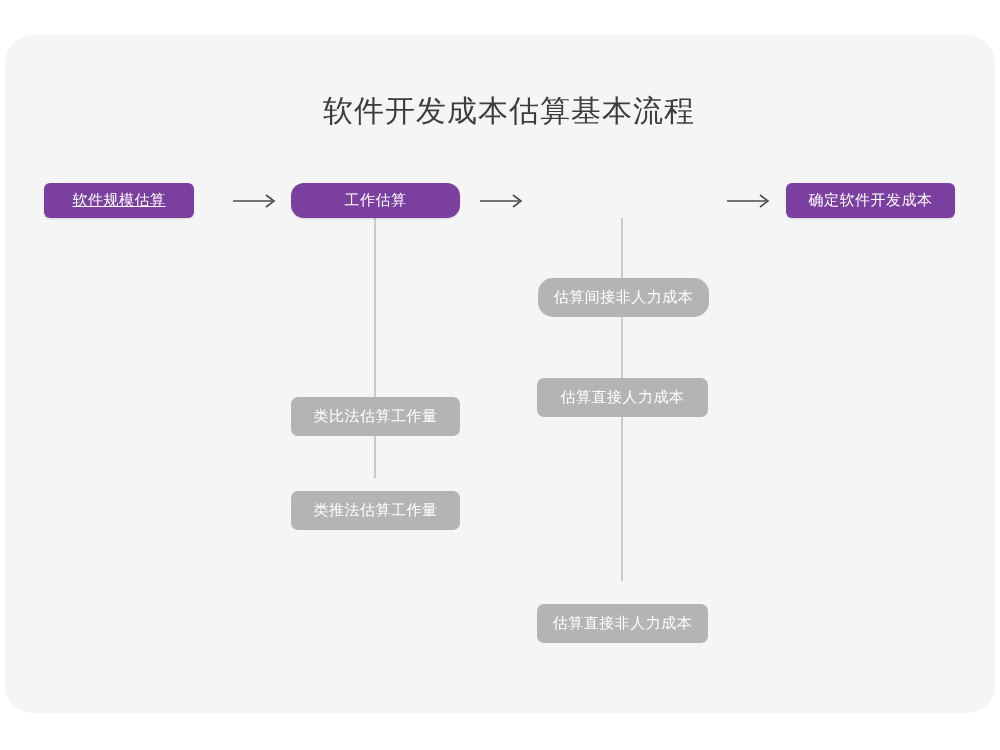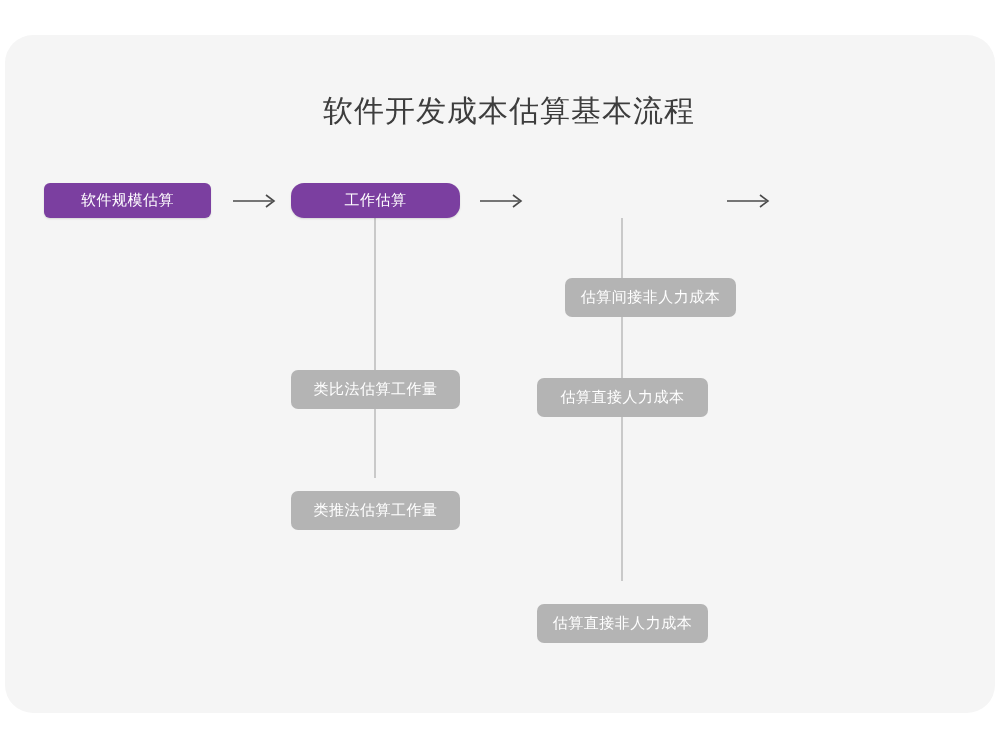--- a/index.html
+++ b/index.html
@@ -115,25 +115,26 @@
   <div class="card"></div>
 
   <div class="diagram">
 
     <div class="title">软件开发成本估算基本流程</div>
 
     <div class="connector" style="left:374px; top:218px; height:260px;"></div>
 
     <div class="connector" style="left:621px; top:218px; height:363px;"></div>
 
-    <div class="node primary" style="left:44px; top:183px; width:167px;">软件规模估算</div>
+    <div class="node primary" style="left:44px; top:183px; width:150px;text-decoration:underline;">软件规模估算</div>
 
     <div class="node primary" style="left:291px; top:183px; width:169px;border-radius:13px;">工作估算</div>
 
 
+    <div class="node primary" style="left:786px; top:183px; width:169px;">确定软件开发成本</div>
 
     <div class="arrow" style="left:222px; top:183px; width:68px;">
       <svg width="48" height="16" viewBox="0 0 48 16" aria-hidden="true">
         <path d="M1 8 H40" stroke="#4a4a4a" stroke-width="1.6" fill="none"></path>
         <path d="M34 2 L42 8 L34 14" stroke="#4a4a4a" stroke-width="1.6" fill="none"></path>
       </svg>
     </div>
 
     <div class="arrow" style="left:469px; top:183px; width:68px;">
       <svg width="48" height="16" viewBox="0 0 48 16" aria-hidden="true">
@@ -143,25 +144,25 @@
     </div>
 
     <div class="arrow" style="left:716px; top:183px; width:68px;">
       <svg width="48" height="16" viewBox="0 0 48 16" aria-hidden="true">
         <path d="M1 8 H40" stroke="#4a4a4a" stroke-width="1.6" fill="none"></path>
         <path d="M34 2 L42 8 L34 14" stroke="#4a4a4a" stroke-width="1.6" fill="none"></path>
       </svg>
     </div>
 
 
-    <div class="node secondary" style="left:291px; top:370px; width:169px;">类比法估算工作量</div>
+    <div class="node secondary" style="left:291px; top:397px; width:169px;">类比法估算工作量</div>
 
     <div class="node secondary" style="left:291px; top:477px; width:169px;margin-top:14px;">类推法估算工作量</div>
 
-    <div class="node secondary" style="left:565px; top:278px; width:171px;">估算间接非人力成本</div>
+    <div class="node secondary" style="left:538px; top:278px; width:171px;border-radius:15px;">估算间接非人力成本</div>
 
     <div class="node secondary" style="left:537px; top:378px; width:171px;">估算直接人力成本</div>
 
 
     <div class="node secondary" style="left:537px; top:580px; width:171px;margin-top:24px;">估算直接非人力成本</div>
 
   </div>
 </div>
 
 </body></html>

